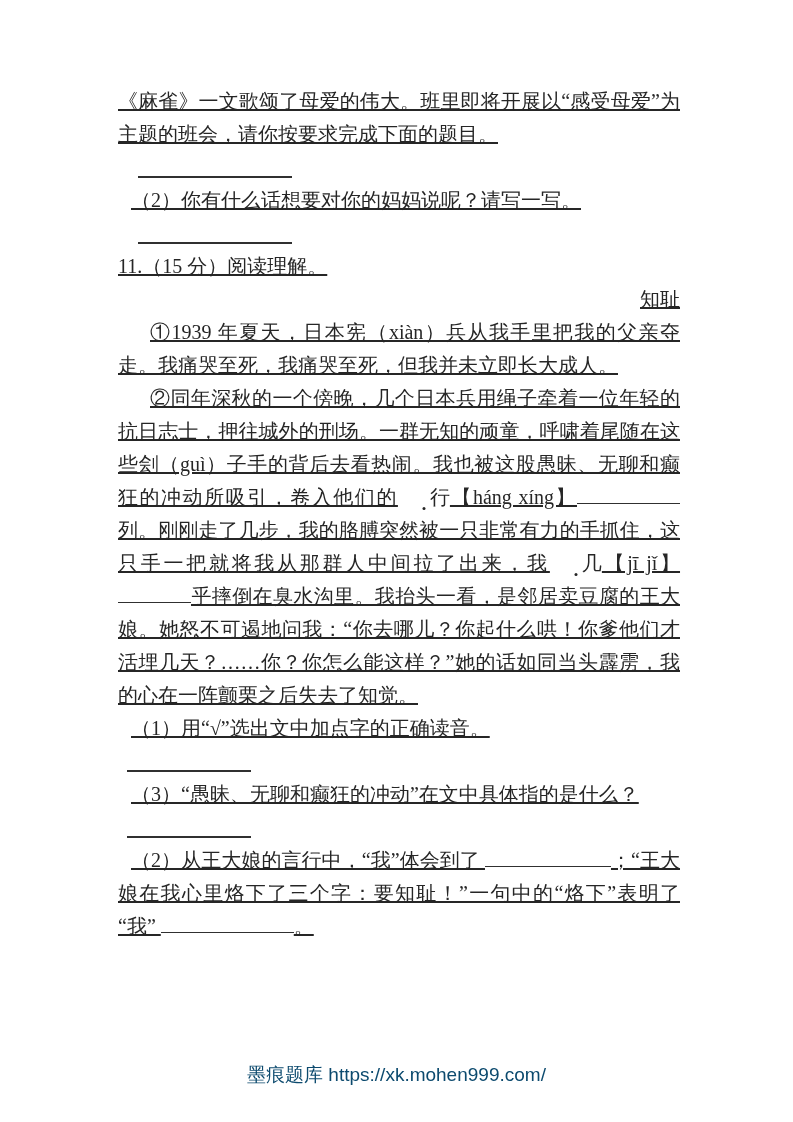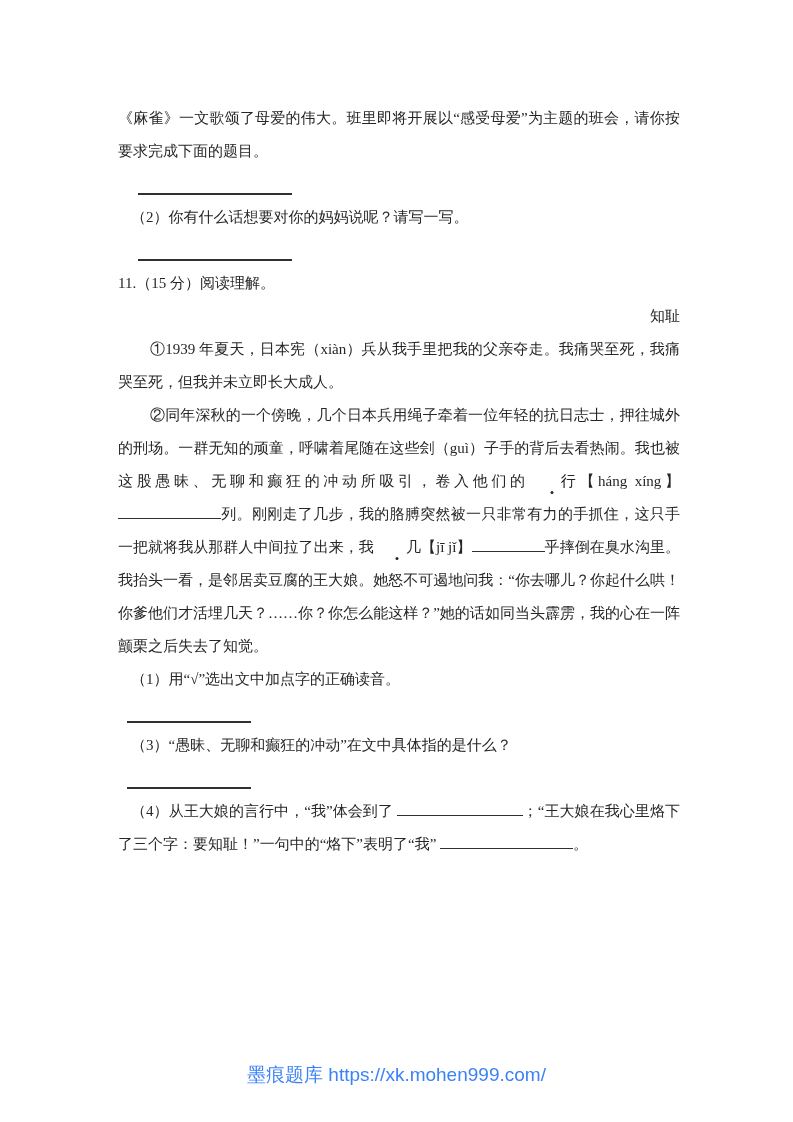--- a/index.html
+++ b/index.html
@@ -6,25 +6,26 @@
   .page{
     position:relative;
     width:793px;height:1122px;
     background:#ffffff;
     font-family:"Liberation Serif","DejaVu Serif",serif;
     color:#262626;
     overflow:hidden;
   }
   .content{
     position:absolute;
-    left:118px;top:102px;
+    left:118px;top:85px;
     width:562px;
-    font-size:15px;
+    font-size:20px;
     line-height:33px;
     text-align:justify;
+    text-decoration:underline;
   }
   .content p{margin:0;}
   .q{text-indent:13px;}
   .para{text-indent:32px;}
   .num-line{margin-left:-9px;}
   .passage-title{text-align:right;text-indent:0;}
   .answer-row{height:33px;display:flex;align-items:flex-end;}
   .answer-row .blank{margin-bottom:6px;}
   .blank{
     display:inline-block;
@@ -42,21 +43,21 @@
     transform:translateX(-50%);
     width:3px;height:3px;border-radius:50%;
     background:currentColor;
   }
   .footer{
     position:absolute;
     left:0;top:1062px;width:793px;
     text-align:center;
     font-family:"Liberation Sans","DejaVu Sans",sans-serif;
     font-size:19px;
-    color:#3b82f6;
+    color:#0c4a6e;
     line-height:26px;
   }
 </style>
 </head>
 <body>
 
 <div class="page">
   <div class="content">
 
     <p>《麻雀》一文歌颂了母爱的伟大。班里即将开展以“感受母爱”为主题的班会，请你按要求完成下面的题目。</p>
@@ -88,18 +89,18 @@
     <div class="answer-row">
       <span class="blank ans-b"></span>
     </div>
 
     <p class="q">（3）“愚昧、无聊和癫狂的冲动”在文中具体指的是什么？</p>
 
     <div class="answer-row">
       <span class="blank ans-b"></span>
     </div>
 
-    <p class="q"><span>（4）从王大娘的言行中，“我”体会到了 </span><span class="blank inline" style="width: 126px;"></span><span>；“王大娘在我心里烙下了三个字：要知耻！”一句中的“烙下”表明了“我” </span><span class="blank inline" style="width: 133px;"></span><span>。</span></p>
+    <p class="q"><span>（2）从王大娘的言行中，“我”体会到了 </span><span class="blank inline" style="width: 126px;"></span><span>；“王大娘在我心里烙下了三个字：要知耻！”一句中的“烙下”表明了“我” </span><span class="blank inline" style="width: 133px;"></span><span>。</span></p>
 
   </div>
 
   <div class="footer">墨痕题库 https://xk.mohen999.com/</div>
 </div>
 
 </body></html>

